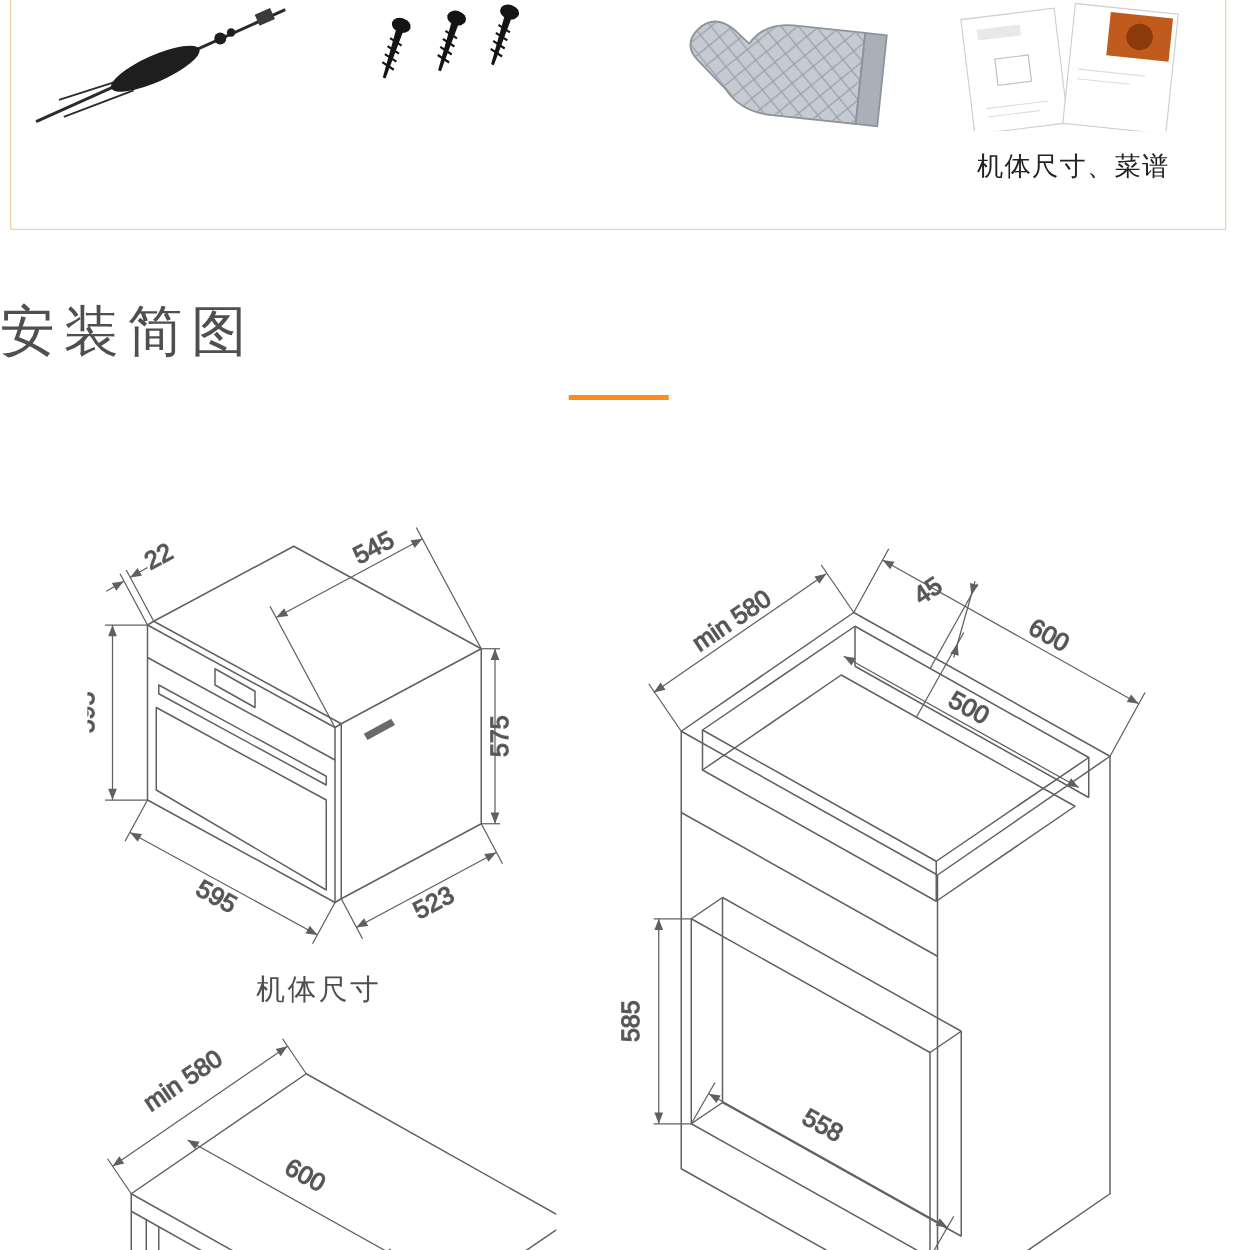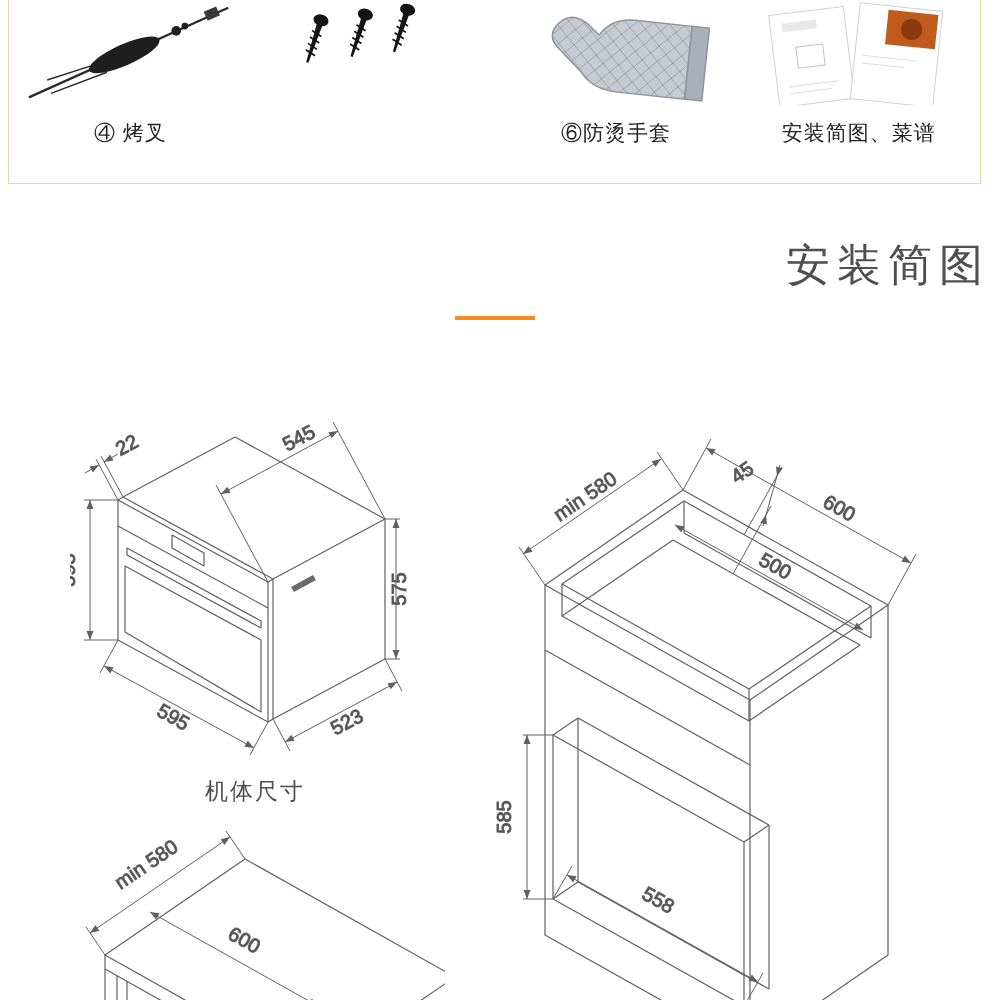--- a/index.html
+++ b/index.html
@@ -3,21 +3,21 @@
 <meta charset="utf-8">
 <style>
   html,body{margin:0;padding:0}
   body{width:990px;height:1000px;background:#fff;overflow:hidden;position:relative;
        font-family:"Liberation Sans",sans-serif;color:#222}
   .acc-box{position:absolute;left:8px;top:-12px;width:973px;height:196px;
            border:1px solid #f0d2a8;box-sizing:border-box;display:flex;background:#fff}
   .acc-item{flex:1;position:relative;text-align:center}
   .acc-icon{position:absolute;left:50%;transform:translateX(-50%);top:12px;width:240px;height:104px}
   .acc-label{position:absolute;top:130px;width:100%;font-size:21px;color:#222;letter-spacing:1px}
-  .page-title{position:absolute;left:0;top:236px;width:100%;text-align:right;
+  .page-title{position:absolute;left:0;top:236px;width:100%;text-align:left;
               font-size:44px;color:#4f4f4f;font-weight:500;letter-spacing:7px;margin:0}
   .accent-bar{position:absolute;left:455px;top:316px;width:80px;height:4px;background:#ff8a1e}
   svg.diag{position:absolute;overflow:hidden}
   .geo{stroke:#606060;stroke-width:1.2;fill:none;stroke-linejoin:round}
   .dimln{stroke:#606060;stroke-width:1;fill:none}
   .dim{font-size:20px;fill:#4a4a4a}
   .cap{font-size:23px;fill:#4f4f4f;letter-spacing:2px}
 </style>
 </head>
 <body>
@@ -29,21 +29,20 @@
     <div class="acc-item">
       <svg class="acc-icon" viewBox="0 0 240 108">
         <line x1="15" y1="100" x2="222" y2="7" stroke="#2b2b2b" stroke-width="2.5"></line>
         <line x1="96" y1="74" x2="38" y2="96" stroke="#2b2b2b" stroke-width="1.5"></line>
         <line x1="90" y1="64" x2="34" y2="82" stroke="#2b2b2b" stroke-width="1.5"></line>
         <ellipse cx="114" cy="56" rx="40" ry="11" transform="rotate(-24 114 56)" fill="#1e1e1e"></ellipse>
         <circle cx="168" cy="31" r="5" fill="#1e1e1e"></circle>
         <circle cx="177" cy="26" r="3.5" fill="#1e1e1e"></circle>
         <rect x="198" y="8" width="14" height="10" transform="rotate(-24 205 13)" fill="#3a3a3a"></rect>
       </svg>
-      <div class="acc-label">④ 烤叉</div>
     </div>
 
     <div class="acc-item">
       <svg class="acc-icon" viewBox="0 0 240 108">
         <g transform="translate(66,20) rotate(18)">
           <ellipse cx="0" cy="0" rx="8" ry="6" fill="#141414"></ellipse>
           <polygon points="-3,5 3,5 1.2,46 -1.2,46" fill="#141414"></polygon>
           <g stroke="#141414" stroke-width="1.8">
             <line x1="-5.5" y1="13" x2="5.5" y2="16"></line>
               <line x1="-5.5" y1="20" x2="5.5" y2="23"></line>
@@ -80,41 +79,40 @@
           <pattern id="quilt" width="16" height="16" patternUnits="userSpaceOnUse">
             <path d="M0,0 L16,16 M16,0 L0,16" stroke="#9aa0aa" stroke-width="1" fill="none"></path>
           </pattern>
         </defs>
         <g transform="translate(28,2) rotate(6 90 50)">
           <path d="M168,16 L108,16 Q84,16 73,35 L60,25 Q42,13 30,27 Q18,41 32,53 L58,75 Q72,92 98,92 L168,92 Z" fill="#c6cbd2" stroke="#8d939d" stroke-width="1.5"></path>
           <path d="M168,16 L108,16 Q84,16 73,35 L60,25 Q42,13 30,27 Q18,41 32,53 L58,75 Q72,92 98,92 L168,92 Z" fill="url(#quilt)" stroke="none"></path>
           <rect x="168" y="16" width="18" height="76" fill="#aab0b9" stroke="#8d939d" stroke-width="1.5"></rect>
         </g>
       </svg>
-      <div class="acc-label">⑥防烫手套</div>
     </div>
 
     <div class="acc-item">
       <svg class="acc-icon" viewBox="0 0 240 108">
         <g transform="rotate(-7 72 60)">
           <rect x="32" y="10" width="78" height="96" fill="#ffffff" stroke="#cfcfcf"></rect>
           <rect x="44" y="20" width="36" height="9" fill="#e8e8e8"></rect>
           <rect x="56" y="46" width="28" height="22" fill="none" stroke="#c0c0c0"></rect>
           <line x1="44" y1="86" x2="96" y2="86" stroke="#dddddd"></line>
           <line x1="44" y1="93" x2="88" y2="93" stroke="#dddddd"></line>
         </g>
         <g transform="rotate(6 158 55)">
           <rect x="116" y="6" width="86" height="100" fill="#ffffff" stroke="#cfcfcf"></rect>
           <rect x="146" y="10" width="52" height="36" fill="#c05a1d"></rect>
           <circle cx="172" cy="28" r="11" fill="#8a3a0c"></circle>
           <line x1="124" y1="60" x2="180" y2="60" stroke="#dddddd"></line>
           <line x1="124" y1="68" x2="168" y2="68" stroke="#dddddd"></line>
         </g>
       </svg>
-      <div class="acc-label">安装简图、菜谱</div>
+      <div class="acc-label">机体尺寸、菜谱</div>
     </div>
   </section>
 
   <h1 class="page-title">安装简图</h1>
   <div class="accent-bar"></div>
 
   <svg class="diag" style="left:70px;top:385px" width="360" height="430" viewBox="0 0 360 430">
     <defs>
       <marker id="a1e" markerWidth="10" markerHeight="8" refX="9.5" refY="4" orient="auto" markerUnits="userSpaceOnUse">
         <path d="M0.5,0.5 L9.5,4 L0.5,7.5 Z" fill="#606060"></path>

